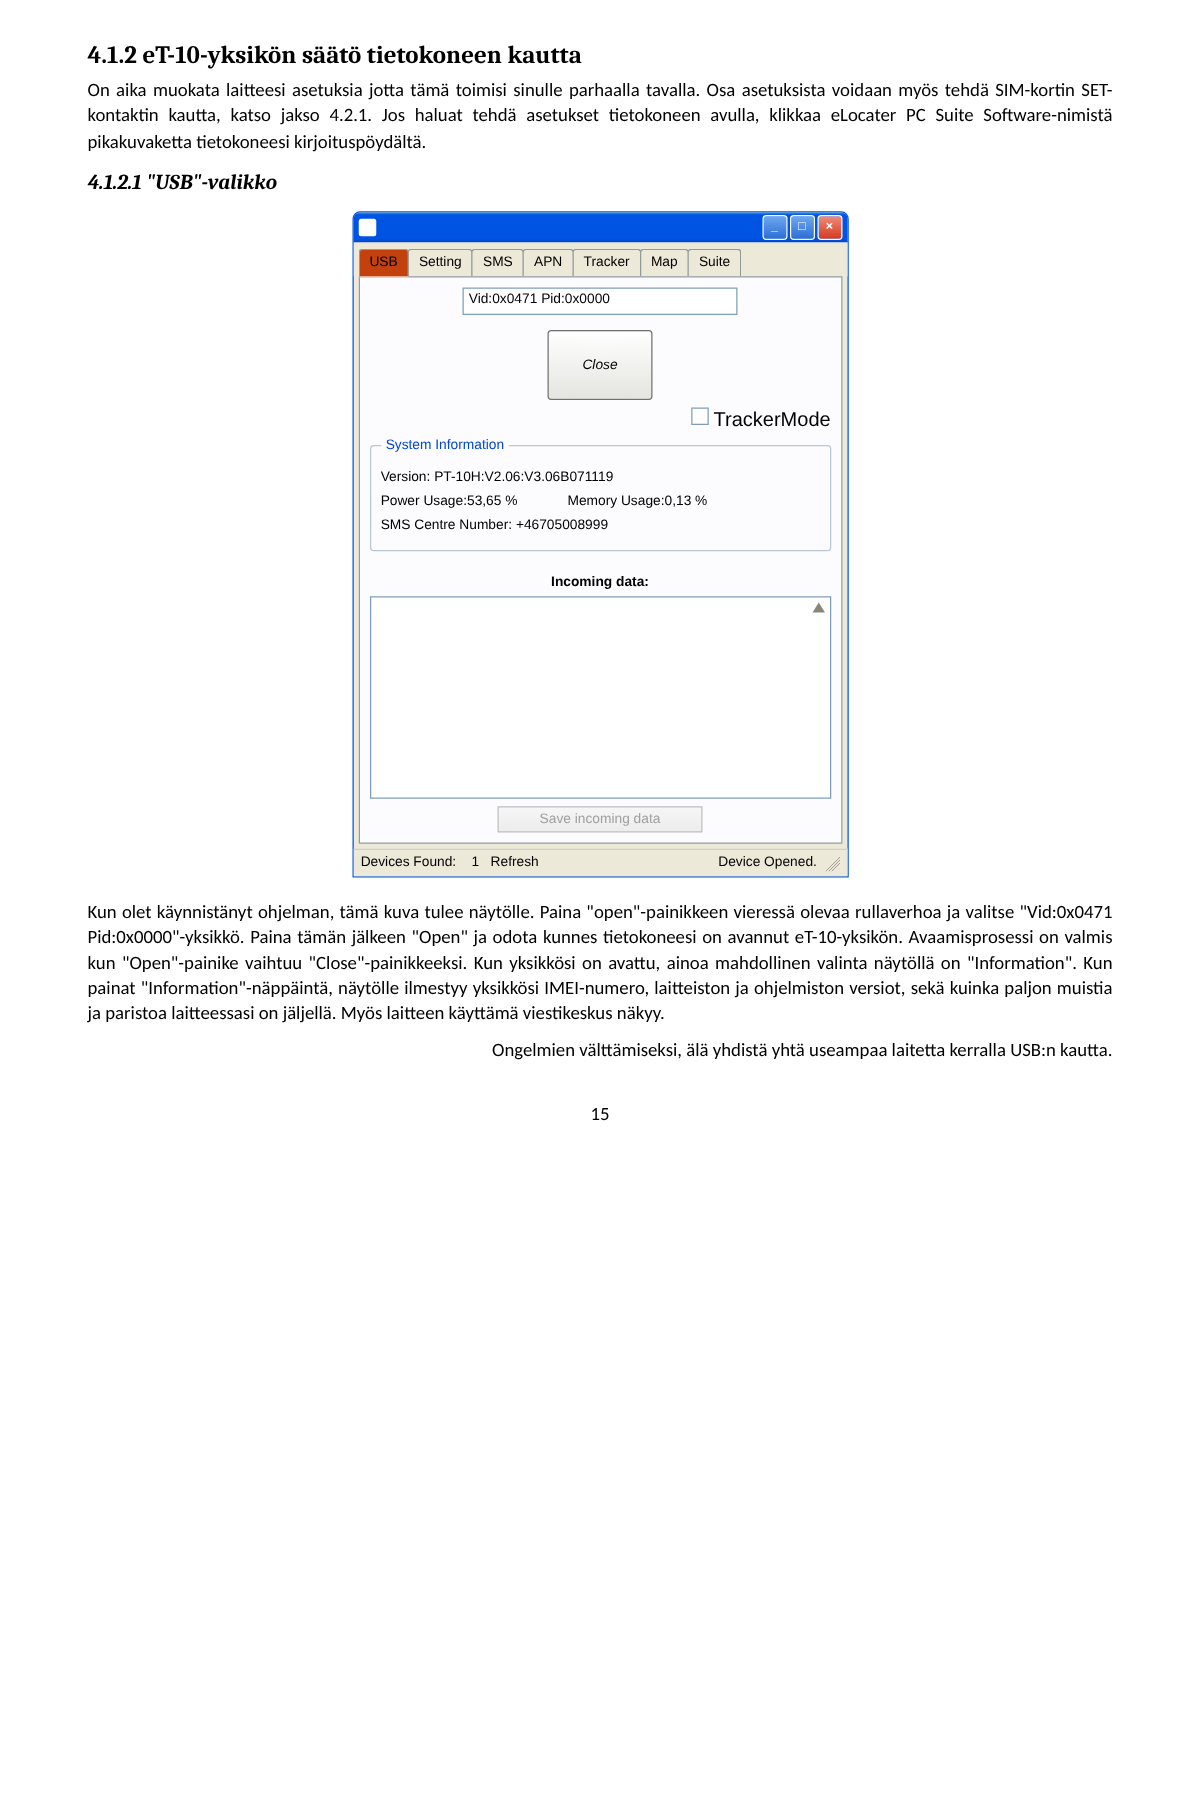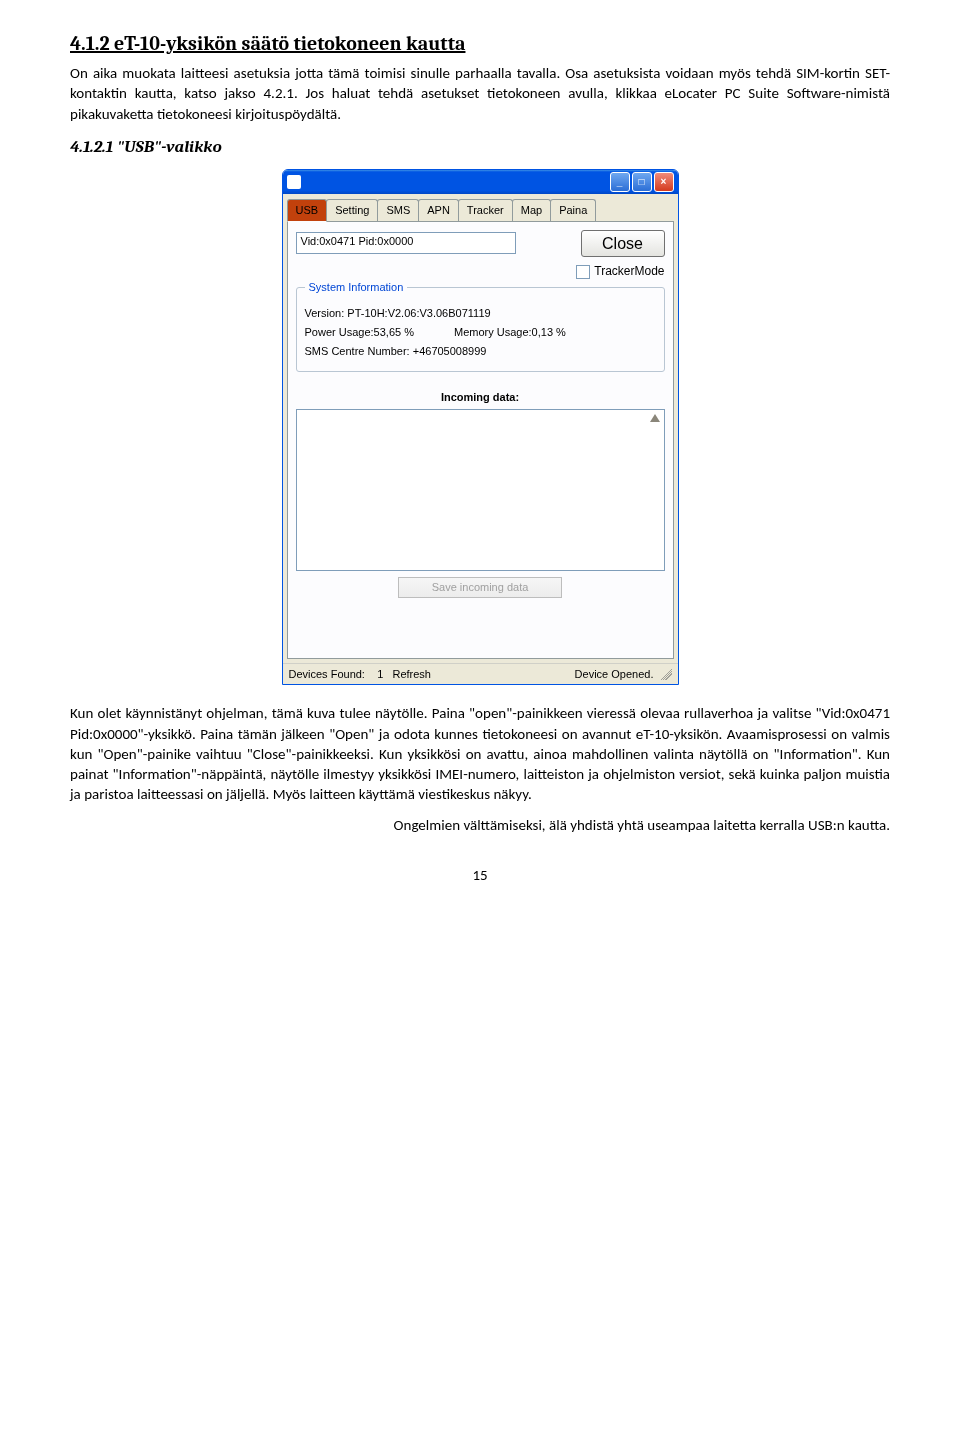--- a/index.html
+++ b/index.html
@@ -9,21 +9,20 @@
     padding: 0 30px;
     color: #000;
     font-size: 15px;
     line-height: 1.35;
   }
   h2 {
     font-family: Cambria, Georgia, serif;
     font-size: 20px;
     font-weight: bold;
     margin: 0 0 6px 0;
-    text-decoration: underline;
   }
   h3 {
     font-family: Cambria, Georgia, serif;
     font-size: 17px;
     font-style: italic;
     font-weight: bold;
     margin: 12px 0 8px 0;
   }
   p.body {
     text-align: justify;
@@ -86,39 +85,40 @@
     border-bottom: 1px solid #fcfcfe;
   }
   .tabpanel {
     background:#fcfcfe;
     border:1px solid #919b9c;
     margin: 0 4px 4px 4px;
     padding: 8px;
     min-height: 420px;
     position: relative;
   }
-  .row { display:flex; align-items:center; gap:6px; margin-bottom:6px; }
+  .row { display:flex; align-items:center; gap:6px; margin-bottom:6px;flex-direction:column; }
   .textfield {
     border:1px solid #7f9db9;
     background:#fff;
     height:18px;
     padding: 1px 4px;
     font-size:11px;
     width: 210px;
   }
   .btn {
     border:1px solid #707070;
     background: linear-gradient(to bottom,#fff,#e4e4e0);
-    padding: 2px 10px;
-    font-size:16px;
+    padding: 20px 10px;
+    font-size:11px;
     border-radius:3px;
     min-width: 62px;
     text-align:center;
-  }
-  .chk { display:flex; align-items:flex-end; gap:4px; margin-left:auto; font-size:12px;}
+    font-style:italic;
+  }
+  .chk { display:flex; align-items:flex-start; gap:4px; margin-left:auto; font-size:16px;}
   .chkbox {
     width:12px;height:12px;border:1px solid #7f9db9;background:#fff;
   }
   .group {
     border:1px solid #b9c6d3;
     border-radius:3px;
     margin-top: 8px;
     padding: 14px 8px 8px 8px;
     position:relative;
   }
@@ -195,21 +195,21 @@
     </span>
   </div>
 
   <div class="tabs">
     <div class="tab active">USB</div>
     <div class="tab">Setting</div>
     <div class="tab">SMS</div>
     <div class="tab">APN</div>
     <div class="tab">Tracker</div>
     <div class="tab">Map</div>
-    <div class="tab">Paina</div>
+    <div class="tab">Suite</div>
   </div>
 
   <div class="tabpanel">
 
     <div class="row">
       <div class="textfield">Vid:0x0471 Pid:0x0000</div>
       <div style="flex:1"></div>
       <div class="btn">Close</div>
     </div>
 

